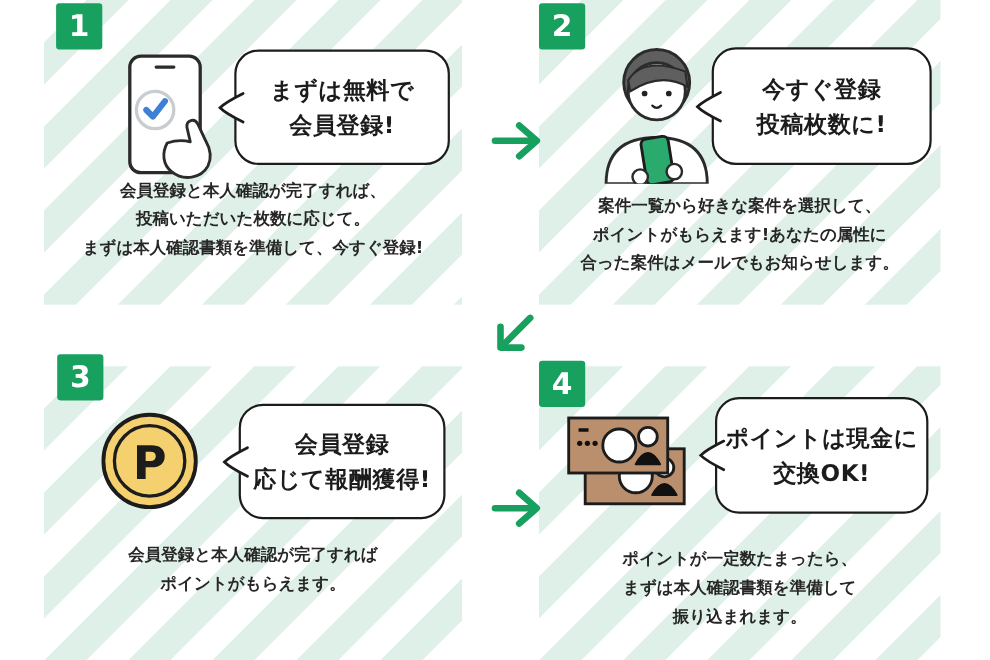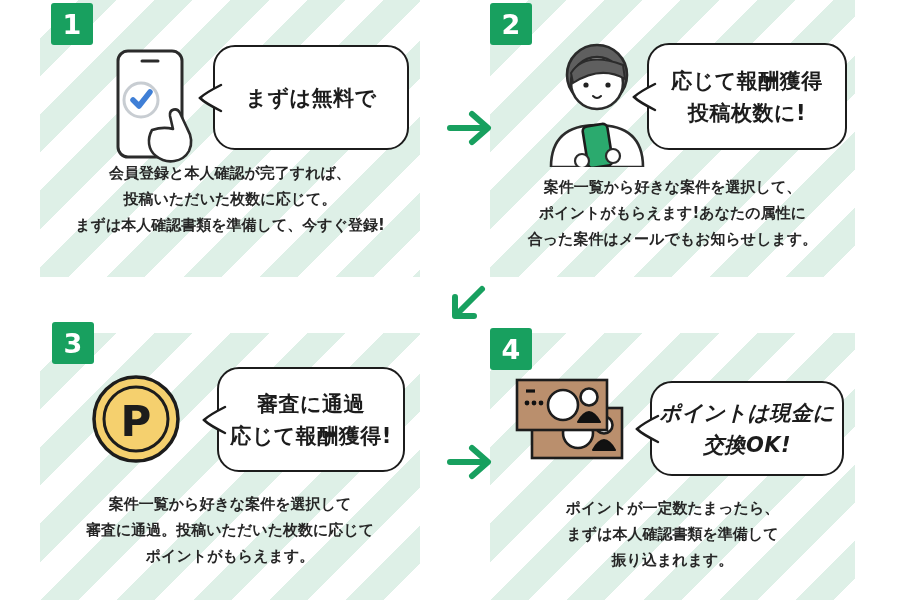--- a/index.html
+++ b/index.html
@@ -55,20 +55,21 @@
       <circle cx="53" cy="52" r="17" fill="#ffffff" stroke="#c8cdd2" stroke-width="3"></circle>
       <path d="M45,52 L51,58 L62,44" fill="none" stroke="#3f7fd6" stroke-width="5.5" stroke-linecap="round" stroke-linejoin="round"></path>
       <path d="M64,82 c-5,9 -4,20 4,26 c11,9 27,6 33,-5 c4,-8 2,-16 -2,-23 l-7,-15 c-3,-6 -11,-4 -10,3 l3,13 c-7,-2 -15,-1 -21,1 z" fill="#ffffff" stroke="#2b2b2b" stroke-width="2.6" stroke-linejoin="round"></path>
     </svg>
 
     <div class="bubble" style="left:173px; top:45px; width:196px; height:105px;">
       <svg class="tail" viewBox="0 0 24 30">
         <path d="M24,2 C12,8 6,12 3,15 C6,18 12,22 24,28" fill="#ffffff" stroke="#1c1c1c" stroke-width="2.5" stroke-linecap="round"></path>
       </svg>
       <span class="line">まずは無料で</span>
+      <span class="line">会員登録!</span>
     </div>
 
     <div class="desc" style="top:160px;">
       <span class="dline">会員登録と本人確認が完了すれば、</span>
       <span class="dline">投稿いただいた枚数に応じて。</span>
       <span class="dline">まずは本人確認書類を準備して、今すぐ登録!</span>
     </div>
   </section>
 
   <section class="panel p2">
@@ -88,21 +89,21 @@
         <rect x="50" y="90" width="25" height="42" rx="5" fill="#2baa6e" stroke="#1c1c1c" stroke-width="2.6"></rect>
       </g>
       <circle cx="47" cy="126" r="7" fill="#ffffff" stroke="#2b2b2b" stroke-width="2.2"></circle>
       <circle cx="78" cy="121" r="7" fill="#ffffff" stroke="#2b2b2b" stroke-width="2.2"></circle>
     </svg>
 
     <div class="bubble" style="left:157px; top:43px; width:200px; height:107px;">
       <svg class="tail" viewBox="0 0 24 30">
         <path d="M24,2 C12,8 6,12 3,15 C6,18 12,22 24,28" fill="#ffffff" stroke="#1c1c1c" stroke-width="2.5" stroke-linecap="round"></path>
       </svg>
-      <span class="line">応じて報酬獲得</span>
+      <span class="line">今すぐ登録</span>
       <span class="line">投稿枚数に!</span>
     </div>
 
     <div class="desc" style="top:174px;">
       <span class="dline">案件一覧から好きな案件を選択して、</span>
       <span class="dline">ポイントがもらえます!あなたの属性に</span>
       <span class="dline">合った案件はメールでもお知らせします。</span>
     </div>
   </section>
 
@@ -114,27 +115,26 @@
     <svg class="illus" style="left:50px; top:40px;" width="92" height="92" viewBox="0 0 92 92">
       <circle cx="46" cy="46" r="42" fill="#f5d06e" stroke="#1c1c1c" stroke-width="3.5"></circle>
       <circle cx="46" cy="46" r="32" fill="none" stroke="#1c1c1c" stroke-width="3"></circle>
       <text x="46" y="48" text-anchor="middle" dominant-baseline="central" font-family="DejaVu Sans, sans-serif" font-size="42" font-weight="bold" fill="#1c1c1c">P</text>
     </svg>
 
     <div class="bubble" style="left:177px; top:34px; width:188px; height:105px;">
       <svg class="tail" viewBox="0 0 24 30">
         <path d="M24,2 C12,8 6,12 3,15 C6,18 12,22 24,28" fill="#ffffff" stroke="#1c1c1c" stroke-width="2.5" stroke-linecap="round"></path>
       </svg>
-      <span class="line">審査に通過</span>
+      <span class="line">会員登録</span>
       <span class="line">応じて報酬獲得!</span>
     </div>
 
     <div class="desc" style="top:158px;">
-      <span class="dline">案件一覧から好きな案件を選択して</span>
-      <span class="dline">審査に通過。投稿いただいた枚数に応じて</span>
+      <span class="dline">会員登録と本人確認が完了すれば</span>
       <span class="dline">ポイントがもらえます。</span>
     </div>
   </section>
 
   <section class="panel p4">
     <div class="badge" style="left:0px; top:-5px;">
       <span>4</span>
     </div>
 
     <svg class="illus" style="left:25px; top:45px;" width="118" height="88" viewBox="0 0 118 88">
@@ -152,21 +152,21 @@
         <line x1="11" y1="13" x2="20" y2="13" stroke="#111111" stroke-width="3.2"></line>
         <circle cx="12" cy="25" r="2.4" fill="#111111"></circle>
         <circle cx="19" cy="25" r="2.4" fill="#111111"></circle>
         <circle cx="26" cy="25" r="2.4" fill="#111111"></circle>
         <circle cx="48" cy="27" r="15" fill="#ffffff" stroke="#1c1c1c" stroke-width="2.6"></circle>
         <circle cx="74" cy="19" r="8.5" fill="#ffffff" stroke="#1c1c1c" stroke-width="2.6"></circle>
         <path d="M63,44 q11,-20 22,0 z" fill="#111111" stroke="#111111" stroke-width="2" stroke-linejoin="round"></path>
       </g>
     </svg>
 
-    <div class="bubble" style="left:160px; top:48px; width:194px; height:95px;font-style:italic;">
+    <div class="bubble" style="left:160px; top:28px; width:194px; height:106px;">
       <svg class="tail" viewBox="0 0 24 30">
         <path d="M24,2 C12,8 6,12 3,15 C6,18 12,22 24,28" fill="#ffffff" stroke="#1c1c1c" stroke-width="2.5" stroke-linecap="round"></path>
       </svg>
       <span class="line">ポイントは現金に</span>
       <span class="line">交換OK!</span>
     </div>
 
     <div class="desc" style="top:162px;">
       <span class="dline">ポイントが一定数たまったら、</span>
       <span class="dline">まずは本人確認書類を準備して</span>

